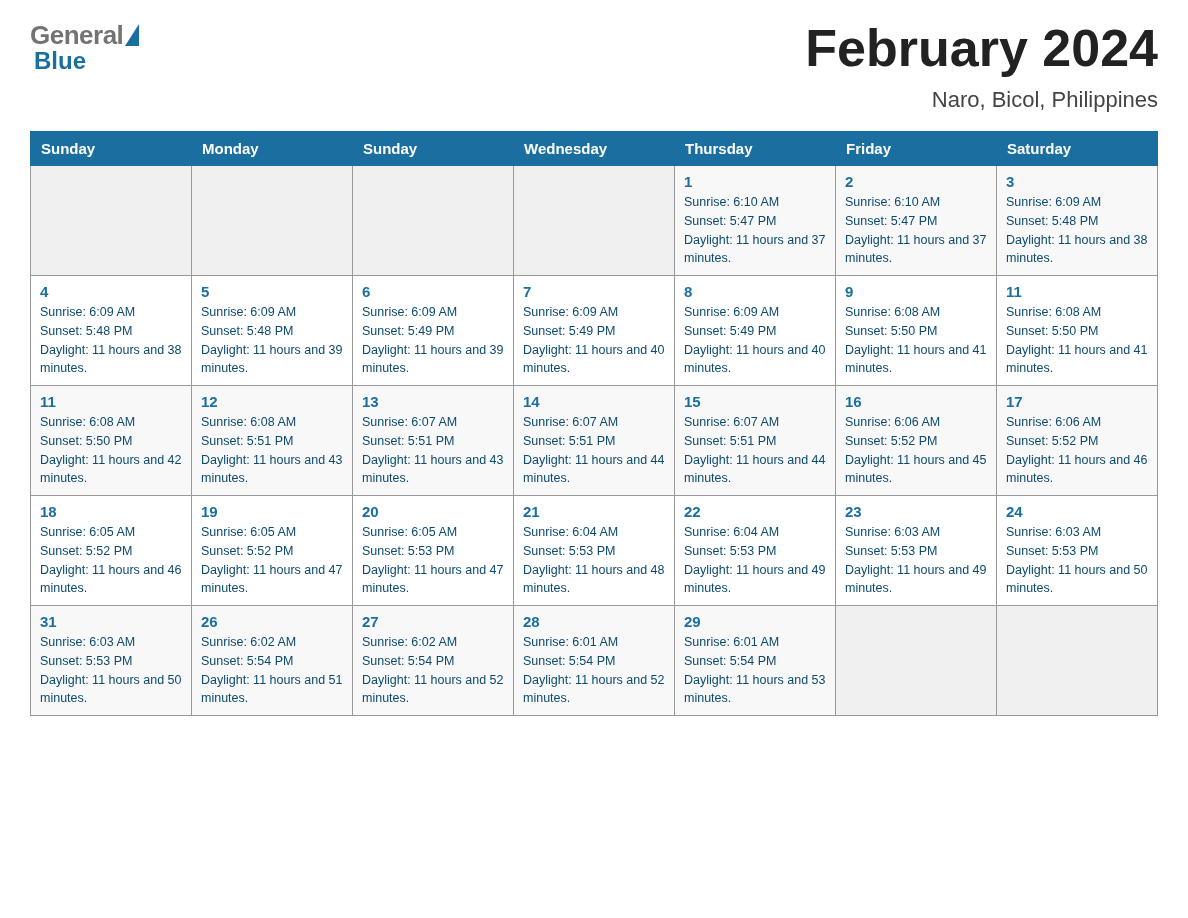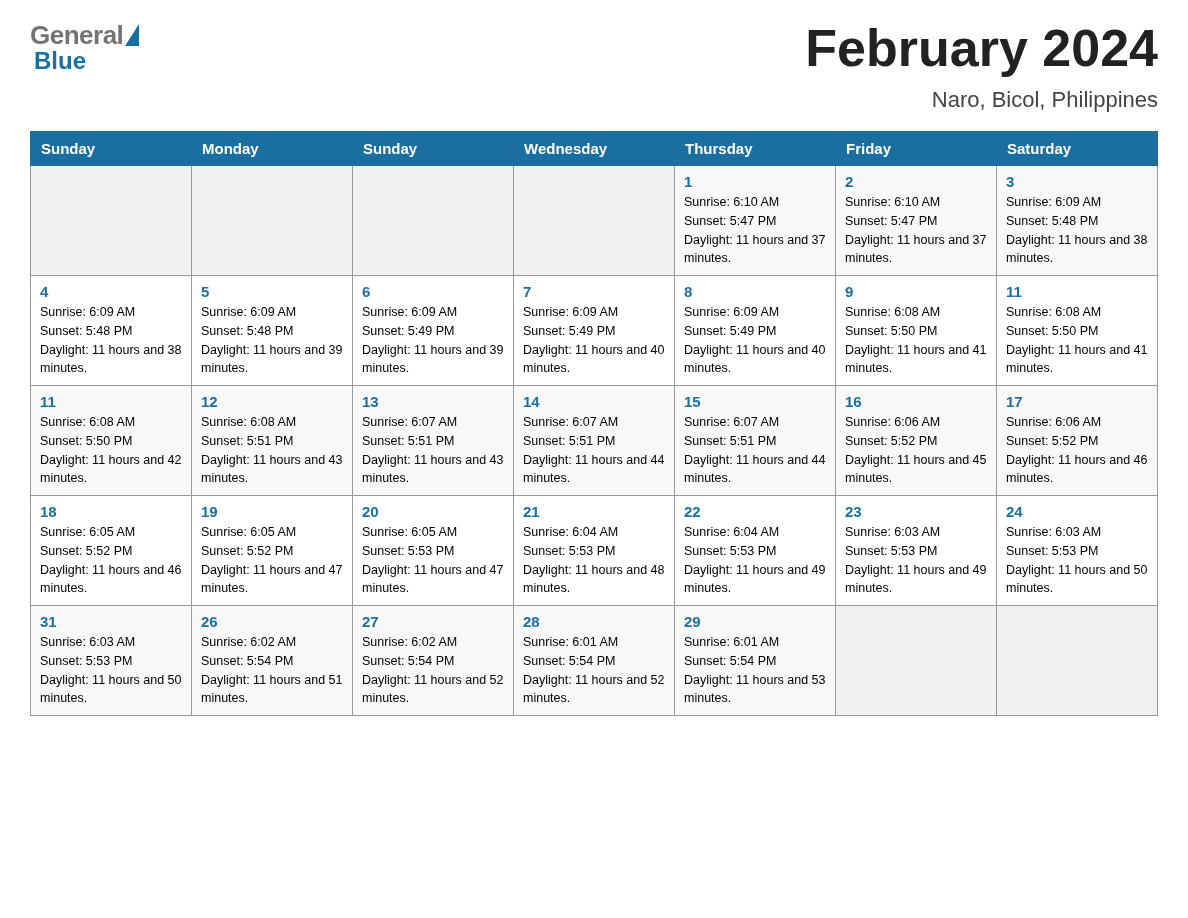--- a/index.html
+++ b/index.html
@@ -93,21 +93,21 @@
     }
     .day-number {
       font-size: 15px;
       font-weight: bold;
       color: #1a6fa0;
       display: block;
       margin-bottom: 3px;
     }
     .day-info {
       font-size: 12.5px;
-      color: #000000;
+      color: #0c4a6e;
       line-height: 1.5;
     }
     .empty-cell {
       background: #f0f0f0 !important;
     }
   </style>
 </head>
 <body>
 
 <div class="header">

